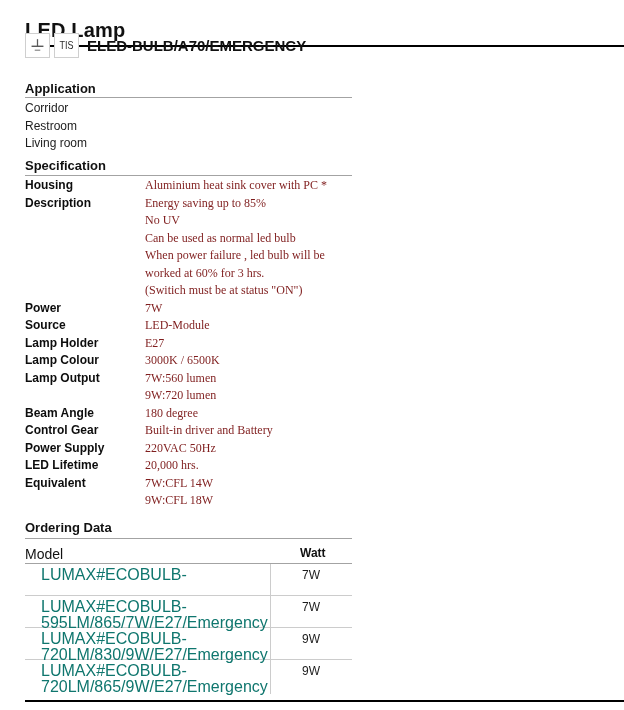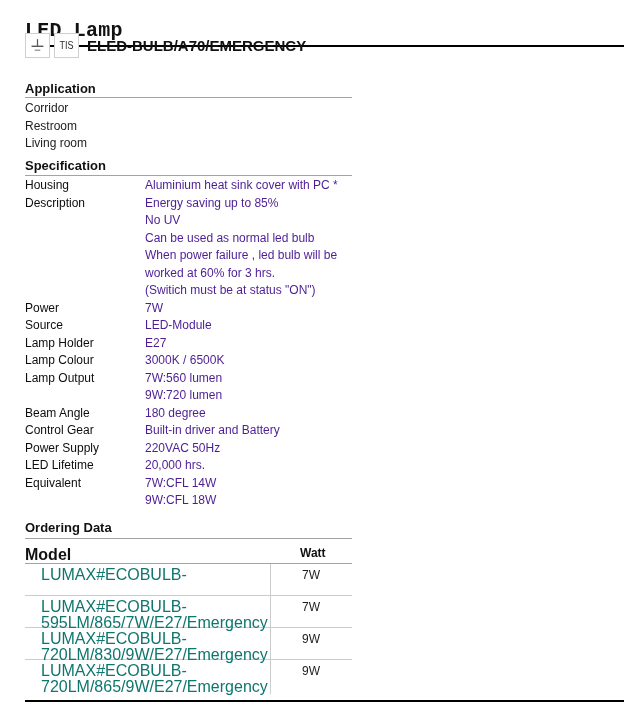--- a/index.html
+++ b/index.html
@@ -10,21 +10,21 @@
     height: 710px;
     background: #ffffff;
     font-family: "Liberation Sans", sans-serif;
     color: #111;
     overflow: hidden;
   }
   .abs { position: absolute; }
 
   .page-title {
     left: 25px; top: 19px;
-    font-size: 20px; font-weight: bold; letter-spacing: 0.2px; font-family: Liberation Mono, monospace;
+    font-size: 20px; font-weight: bold; letter-spacing: 0.2px;
   }
   .title-rule {
     left: 25px; top: 45px; width: 599px; height: 2px; background: #000;
   }
   .footer-rule {
     left: 25px; top: 700px; width: 599px; height: 2px; background: #000;
   }
 
   .icon-row {
     left: 25px; top: 32px; height: 26px;
@@ -49,24 +49,24 @@
   .section-heading { font-size: 13px; font-weight: bold; left: 25px; }
   .rule-gray { left: 25px; width: 327px; height: 1px; background: #a3a3a3; }
 
   .app-list {
     left: 25px; top: 100px;
     font-size: 12px; line-height: 17.5px; color: #1c1c1c;
   }
 
   .spec-table { left: 25px; top: 177px; width: 360px; }
   .spec-row { display: flex; font-size: 12px; line-height: 17.5px; }
-  .spec-label { width: 120px; font-weight: normal; color: #0d0d0d; }
-  .spec-values { flex: 1; color: #4c1d95; }
-
-  .col-model { left: 25px; top: 546px; font-size: 16px; font-weight: bold; }
+  .spec-label { width: 120px; font-weight: bold; color: #0d0d0d; }
+  .spec-values { flex: 1; color: #7f1d1d; font-family: Liberation Serif, serif; }
+
+  .col-model { left: 25px; top: 546px; font-size: 14px; font-weight: normal; }
   .col-watt  { left: 300px; top: 546px; font-size: 12px; font-weight: bold; }
   .header-rule { top: 563px; }
 
   .order-body { left: 25px; top: 564px; width: 327px; }
   .order-row { position: relative; height: 32px; border-bottom: 1px solid #cccccc; }
   .order-row:last-child { border-bottom: none; }
   .order-model {
     position: absolute; left: 16px; top: 3px; width: 240px;
     font-size: 16px; line-height: 15.5px; color: #0f766e; white-space: nowrap;
   }

